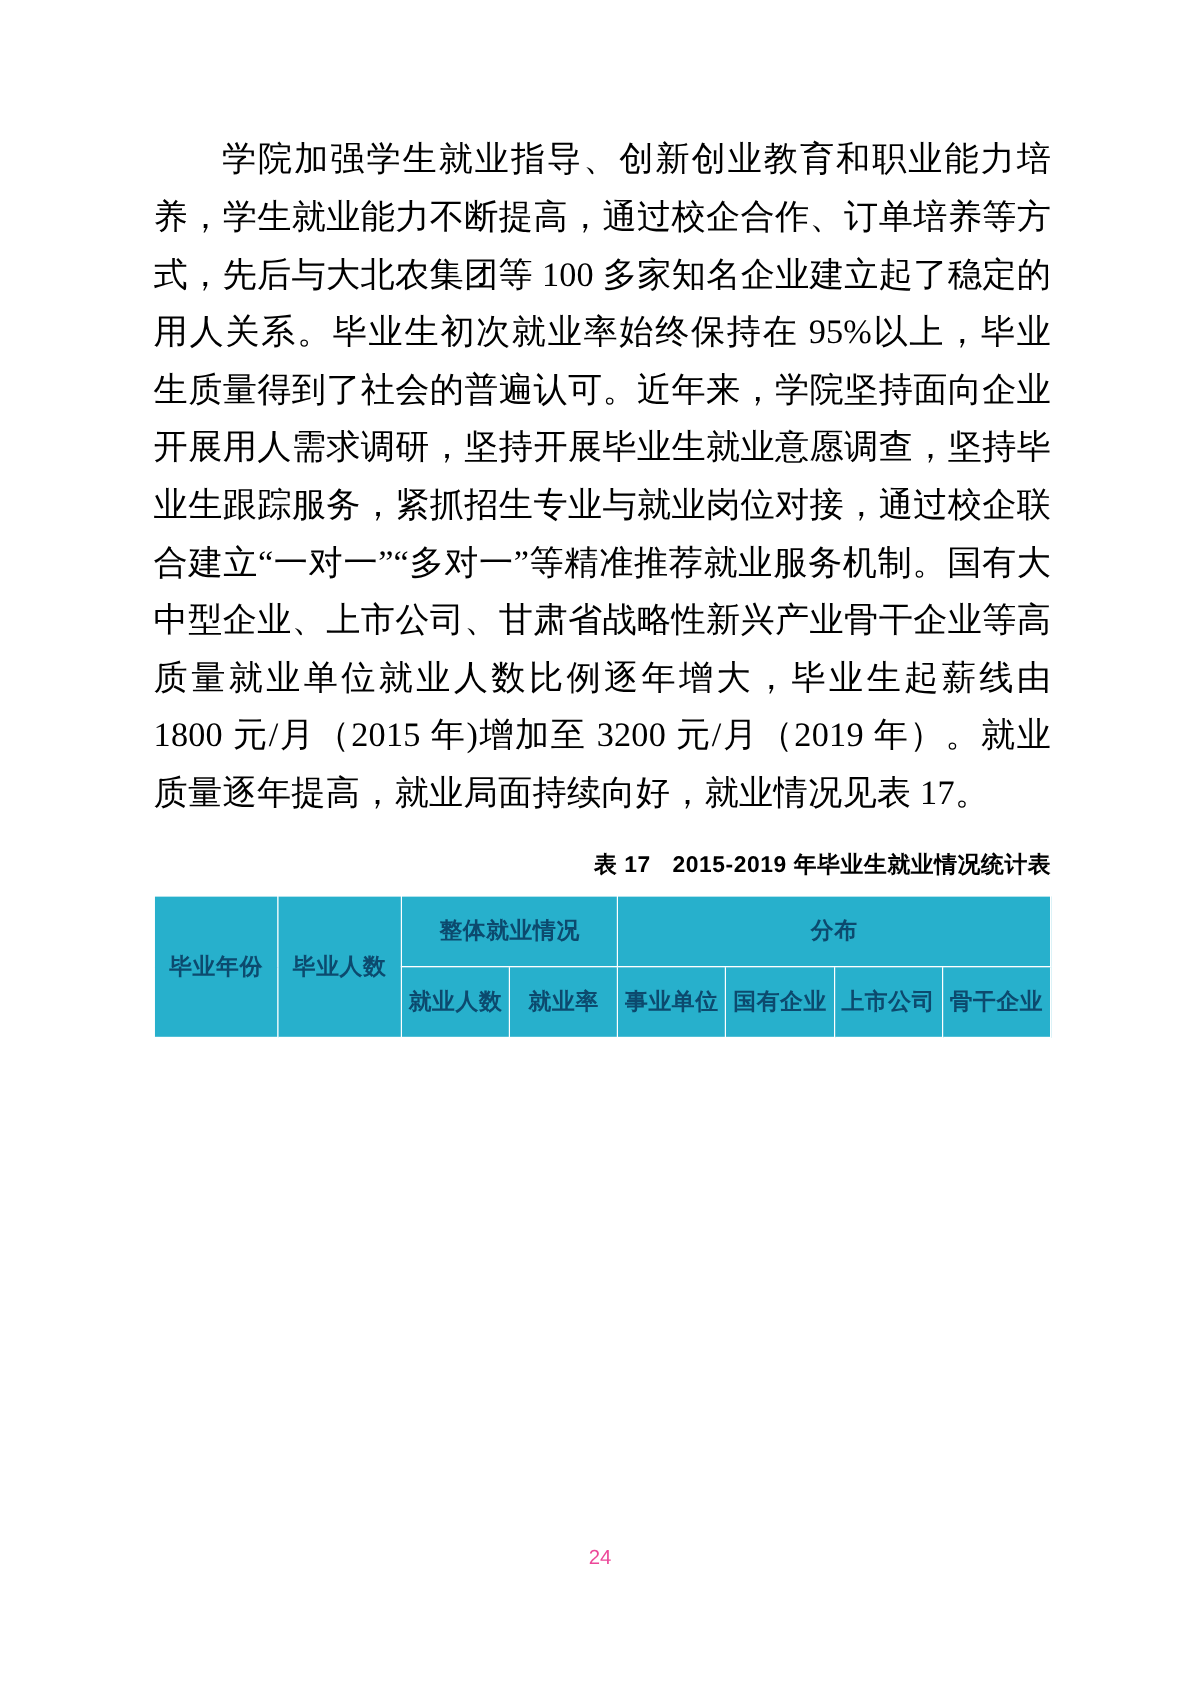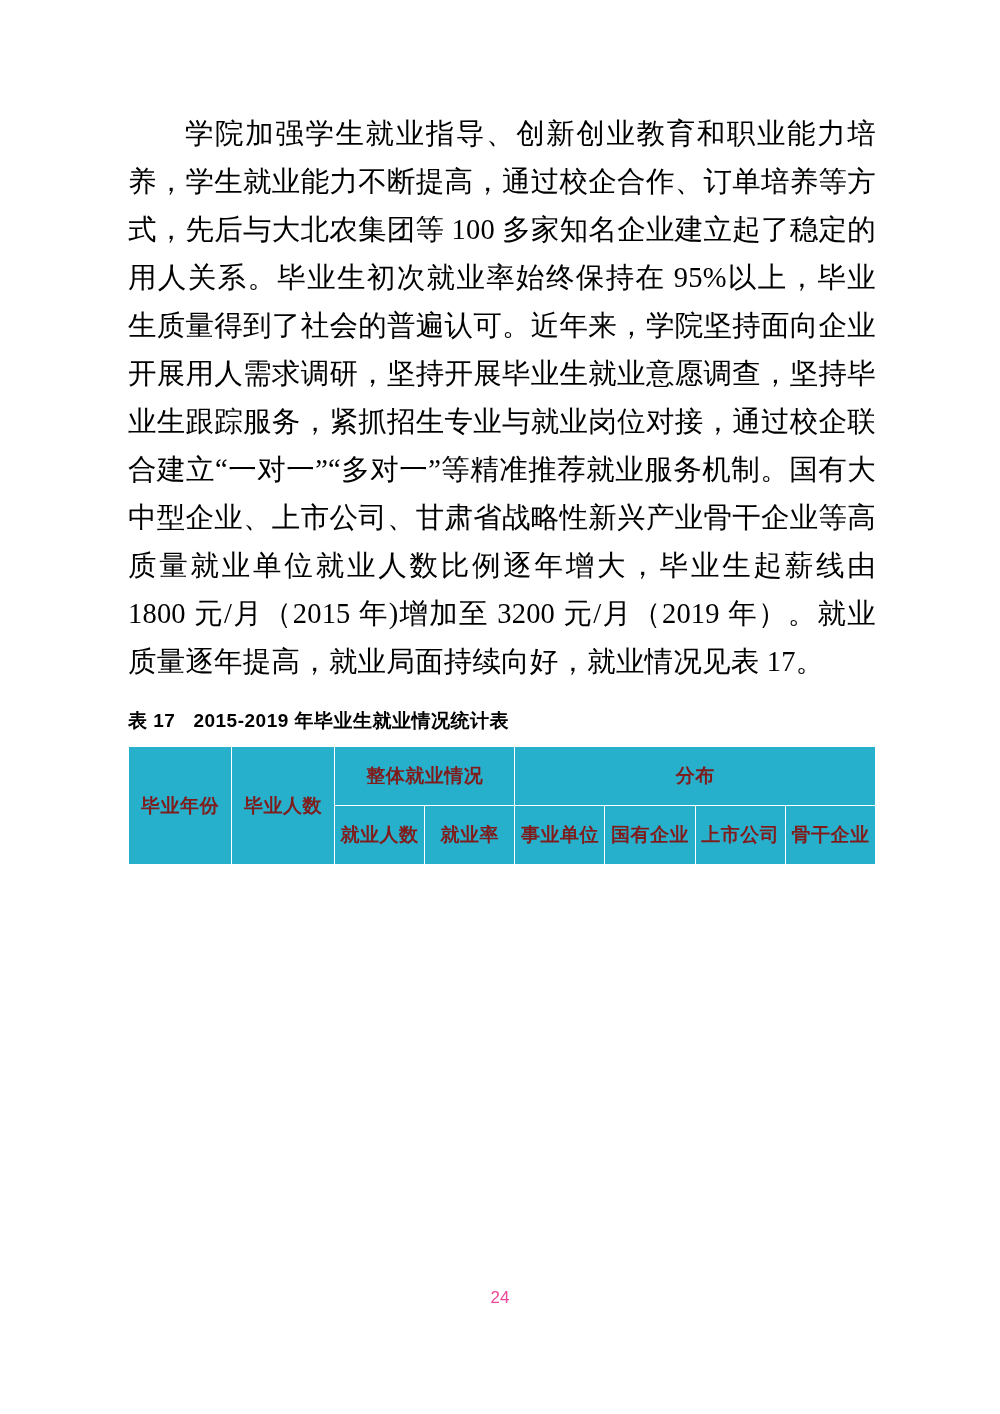--- a/index.html
+++ b/index.html
@@ -45,40 +45,40 @@
     font-size: 28.5px;
     line-height: 48px;
     text-indent: 57px;
     font-family: "Liberation Sans", sans-serif;
     font-weight: normal;
     letter-spacing: 0.5px;
   }
 
   .table-caption {
     margin-top: 22px;
-    text-align: left;
+    text-align: right;
     font-size: 19px;
     font-family: "Liberation Sans", sans-serif;
     font-weight: bold;
     letter-spacing: 0.5px;
   }
   .table-caption .cap-sep {
     display: inline-block;
     width: 18px;
   }
   table.stats {
     margin-top: 12px;
     border-collapse: collapse;
     width: 748px;
     table-layout: fixed;
   }
   table.stats th {
     border: 1px solid #ffffff;
     background: #27b0cc;
-    color: #7f1d1d;
+    color: #0c4a6e;
     font-family: "Liberation Sans", sans-serif;
     font-weight: bold;
     font-size: 19px;
     text-align: center;
     padding: 10px 2px;
     height: 38px;
     letter-spacing: 0.5px;
   }
   table.stats th.col-year { width: 98px; font-family: Liberation Serif, serif; }
   table.stats th.col-grads { width: 98px; }

